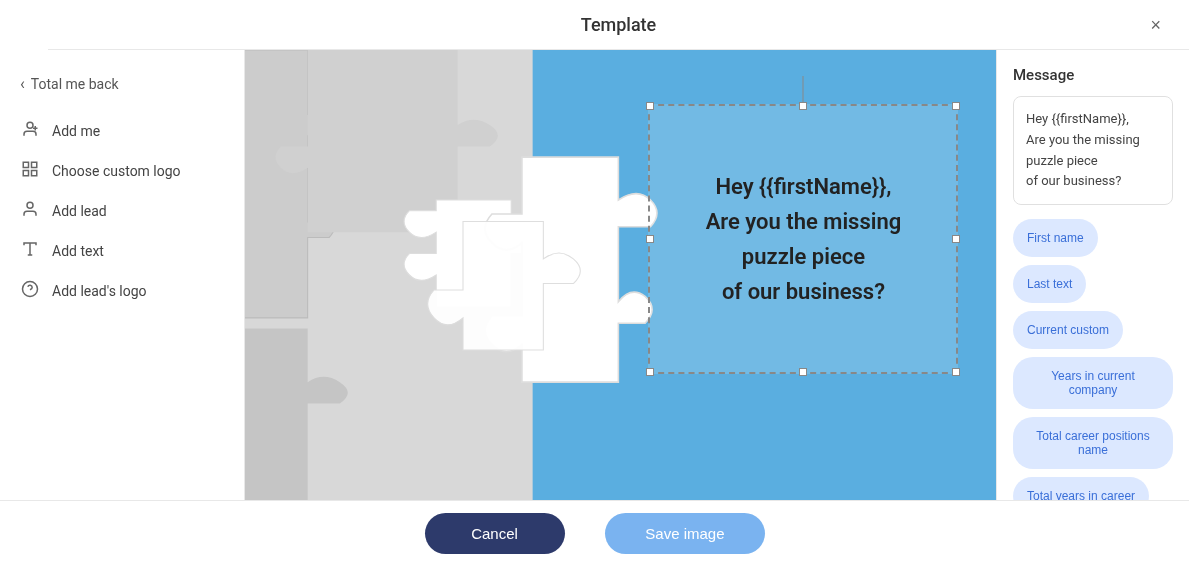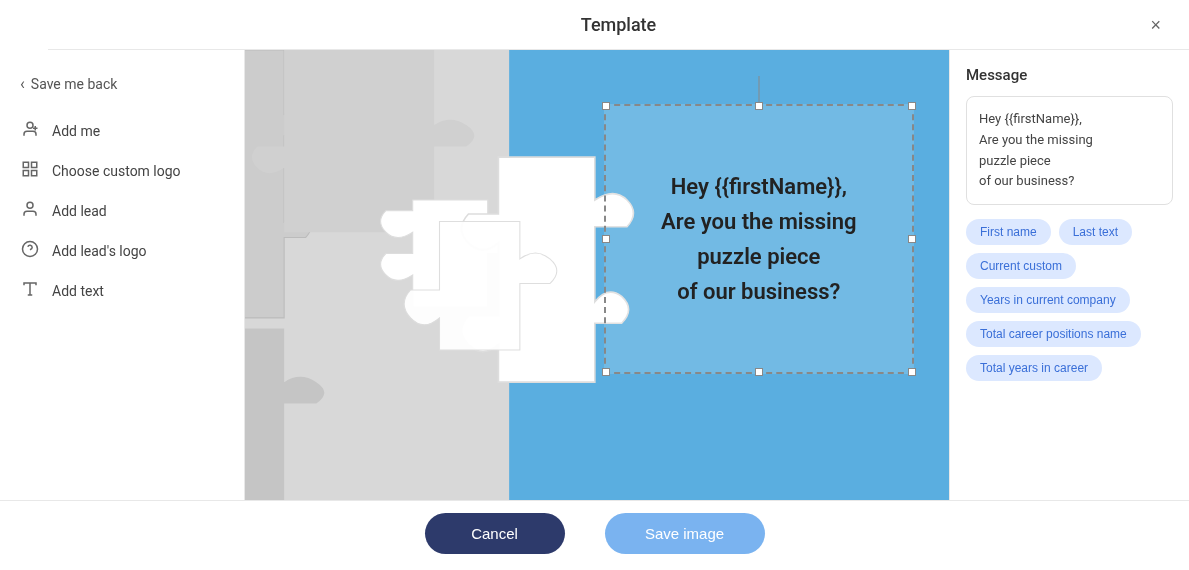--- a/index.html
+++ b/index.html
@@ -134,21 +134,21 @@
     .handle-top-line {
       position: absolute;
       top: -30px;
       left: 50%;
       transform: translateX(-50%);
       width: 1px;
       height: 30px;
       background: #888;
     }
     .right-panel {
-      width: 240px;
+      width: 193px;
       border-left: 1px solid #e8e8e8;
       padding: 16px;
       flex-shrink: 0;
       overflow-y: auto;
     }
     .right-panel-title {
       font-size: 15px;
       font-weight: 500;
       color: #333;
       margin-bottom: 12px;
@@ -166,21 +166,21 @@
     .tags-section {
       display: flex;
       flex-wrap: wrap;
       gap: 8px;
     }
     .tag-btn {
       background: #dce8ff;
       color: #3a6fd8;
       border: none;
       border-radius: 20px;
-      padding: 6px 14px;
+      padding: 12px 14px;
       font-size: 12px;
       cursor: pointer;
       transition: background 0.15s;
     }
     .modal-footer {
       height: 65px;
       border-top: 1px solid #e8e8e8;
       display: flex;
       align-items: center;
       justify-content: center;
@@ -200,20 +200,21 @@
     }
     .btn-save {
       background: #7ab3f0;
       color: white;
       border: none;
       border-radius: 25px;
       padding: 12px 40px;
       font-size: 15px;
       cursor: pointer;
       min-width: 160px;
+      text-align: right;
     }
 
     
     .icon-svg {
       width: 18px;
       height: 18px;
     }
   </style>
 </head>
 <body>
@@ -223,21 +224,21 @@
   <div class="modal-header">
     <span class="modal-title">Template</span>
     <button class="close-btn">×</button>
   </div>
 
   <div class="modal-body">
 
     <div class="sidebar">
       <div class="sidebar-back">
         <span class="sidebar-back-arrow">‹</span>
-        <span>Save me back</span>
+        <span>Total me back</span>
       </div>
 
       <div class="sidebar-item">
         <span class="sidebar-icon">
           <svg class="icon-svg" viewBox="0 0 24 24" fill="none" stroke="#666" stroke-width="2">
             <path d="M20 21v-2a4 4 0 0 0-4-4H8a4 4 0 0 0-4 4v2"></path>
             <circle cx="12" cy="7" r="4"></circle>
             <line x1="19" y1="8" x2="19" y2="14"></line>
             <line x1="16" y1="11" x2="22" y2="11"></line>
           </svg>
@@ -263,37 +264,37 @@
             <path d="M20 21v-2a4 4 0 0 0-4-4H8a4 4 0 0 0-4 4v2"></path>
             <circle cx="12" cy="7" r="4"></circle>
           </svg>
         </span>
         <span>Add lead</span>
       </div>
 
       <div class="sidebar-item">
         <span class="sidebar-icon">
           <svg class="icon-svg" viewBox="0 0 24 24" fill="none" stroke="#666" stroke-width="2">
+            <polyline points="4 7 4 4 20 4 20 7"></polyline>
+            <line x1="9" y1="20" x2="15" y2="20"></line>
+            <line x1="12" y1="4" x2="12" y2="20"></line>
+          </svg>
+        </span>
+        <span>Add text</span>
+      </div>
+
+      <div class="sidebar-item">
+        <span class="sidebar-icon">
+          <svg class="icon-svg" viewBox="0 0 24 24" fill="none" stroke="#666" stroke-width="2">
             <circle cx="12" cy="12" r="10"></circle>
             <path d="M9.09 9a3 3 0 0 1 5.83 1c0 2-3 3-3 3"></path>
             <line x1="12" y1="17" x2="12.01" y2="17"></line>
           </svg>
         </span>
         <span>Add lead's logo</span>
-      </div>
-
-      <div class="sidebar-item">
-        <span class="sidebar-icon">
-          <svg class="icon-svg" viewBox="0 0 24 24" fill="none" stroke="#666" stroke-width="2">
-            <polyline points="4 7 4 4 20 4 20 7"></polyline>
-            <line x1="9" y1="20" x2="15" y2="20"></line>
-            <line x1="12" y1="4" x2="12" y2="20"></line>
-          </svg>
-        </span>
-        <span>Add text</span>
       </div>
     </div>
 
     <div class="canvas-area">
       
       <svg width="100%" height="100%" viewBox="0 0 944 420" preserveAspectRatio="xMidYMid slice">
 
         <rect x="0" y="0" width="410" height="420" fill="#d8d8d8"></rect>
 
         <rect x="390" y="0" width="554" height="420" fill="#5aaee0"></rect>

